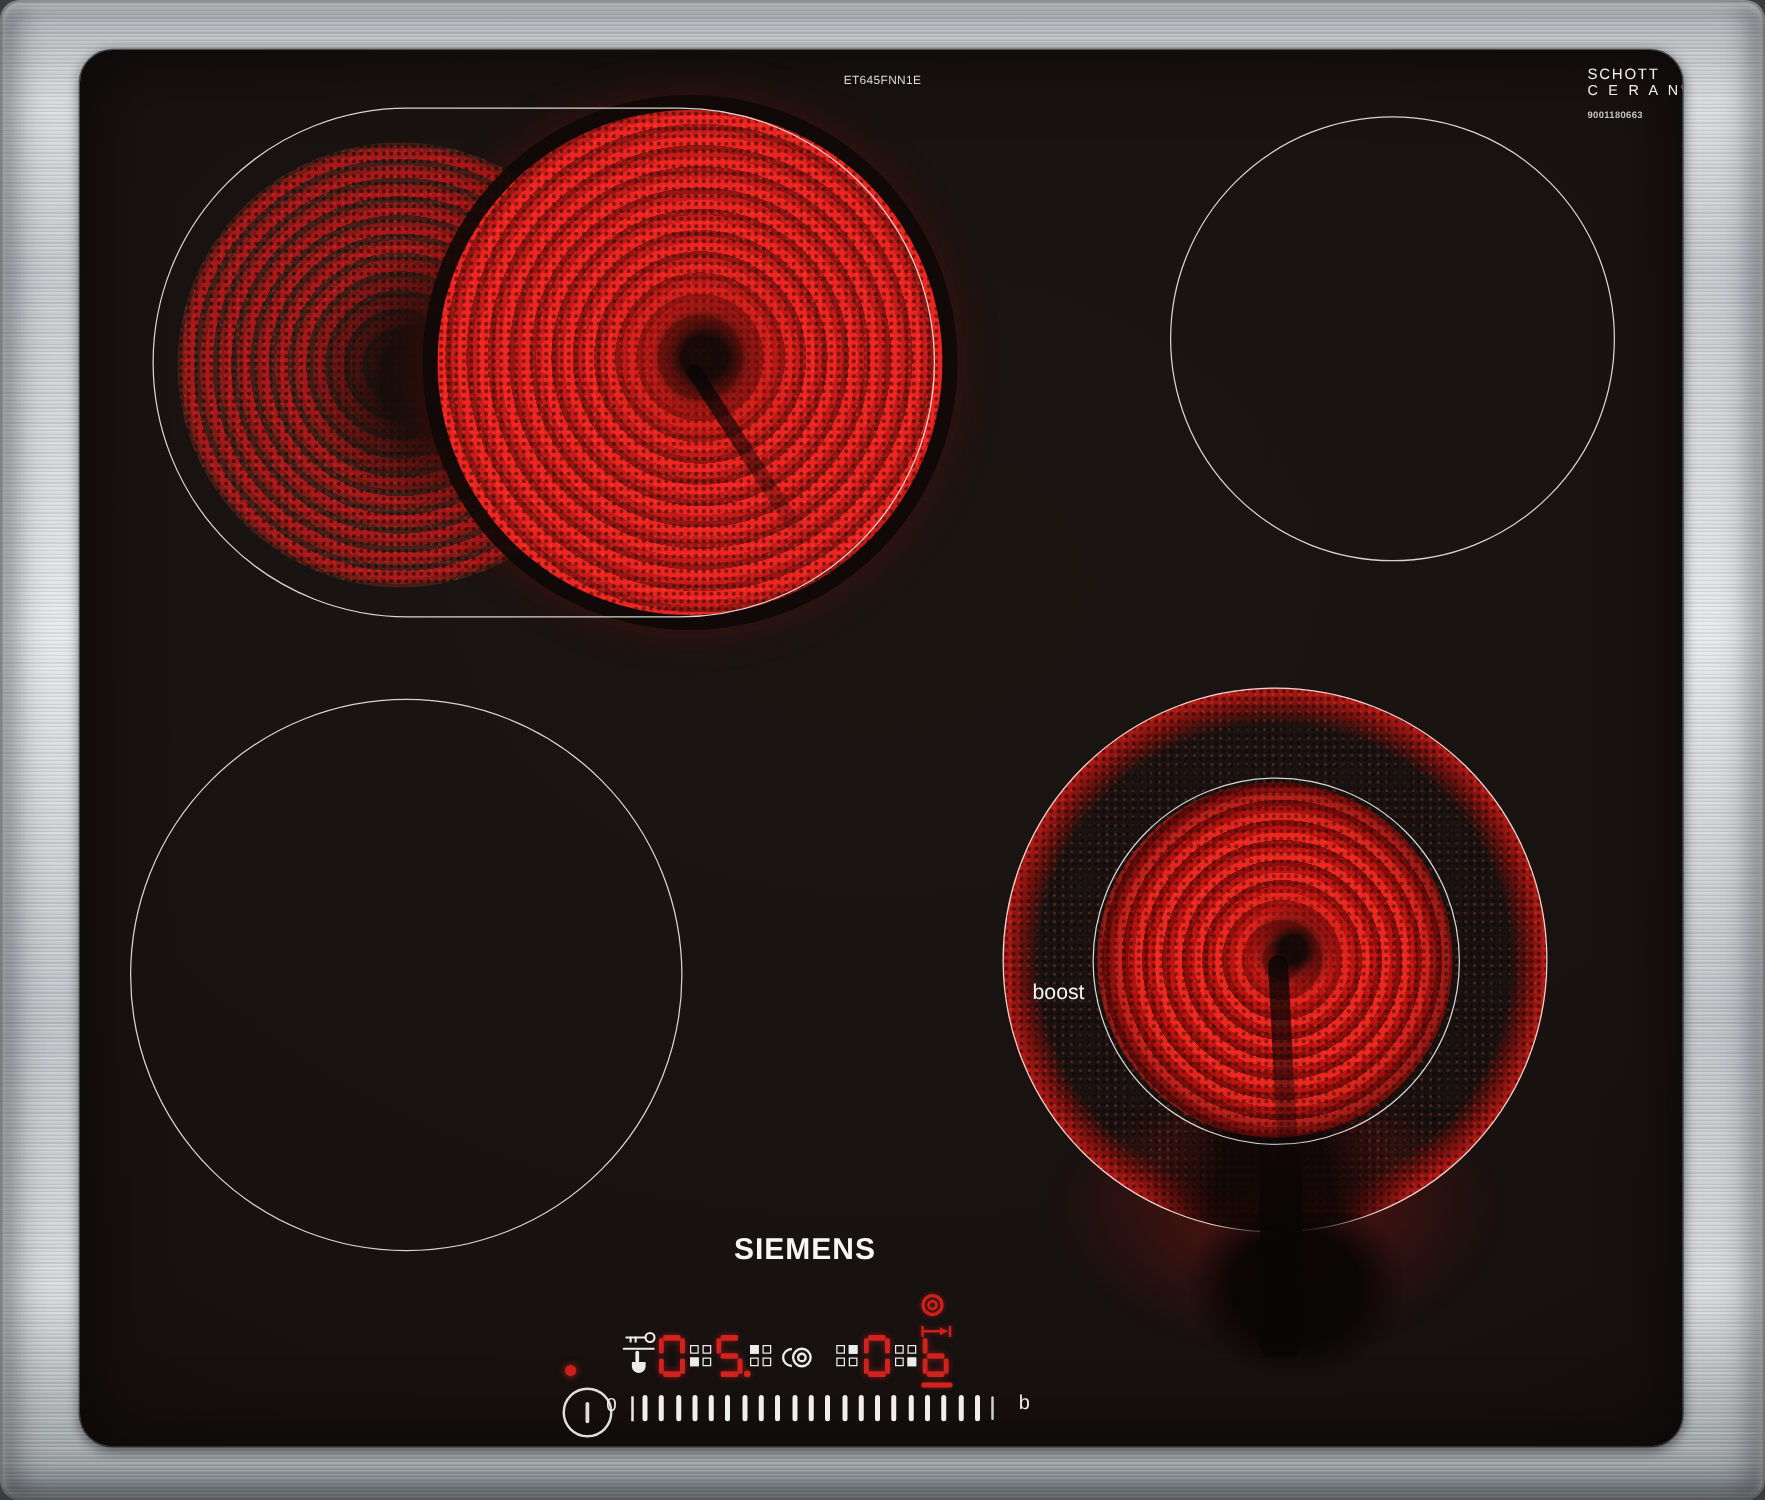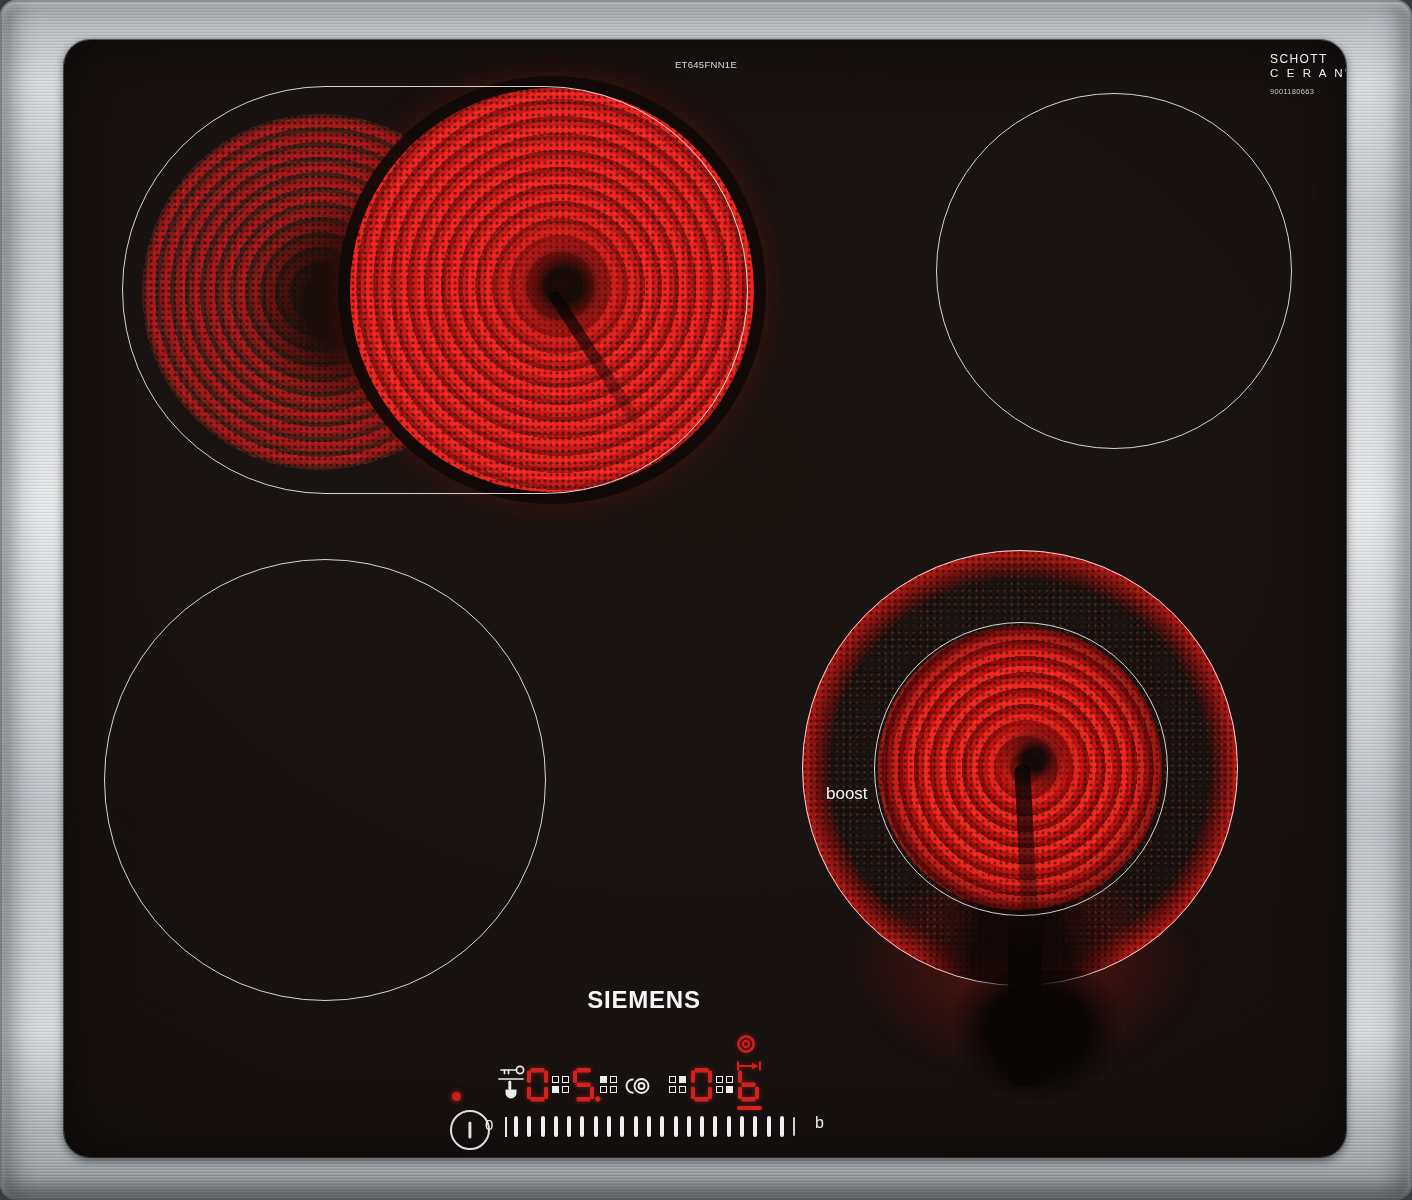--- a/index.html
+++ b/index.html
@@ -83,21 +83,21 @@
   .zone-dual .pedestal{position:absolute;left:150px;top:420px;width:170px;height:130px;z-index:6;
     background:radial-gradient(ellipse at 50% 45%, rgba(8,5,4,.95) 0 42%, rgba(8,5,4,0) 74%);}
 
   
   .model-label{position:absolute;left:582px;top:19px;width:120px;text-align:center;
     color:#d9d9d9;font-size:9.5px;letter-spacing:.3px;}
   .schott{position:absolute;left:1206px;top:13px;color:#f0f0f0;line-height:1.05;}
   .schott-l1{font-size:12px;letter-spacing:1.4px;}
   .schott-l2{font-size:11.5px;letter-spacing:2.6px;margin-top:1px;white-space:nowrap;}
   .schott-l2 .reg{font-size:7px;vertical-align:top;letter-spacing:0;}
-  .schott-code{margin-top:9px;font-size:7.5px;color:#c7c7c7;letter-spacing:.3px;}
+  .schott-code{margin-top:9px;font-size:7.5px;color:#c7c7c7;letter-spacing:.3px;font-weight:bold;}
   .brand{position:absolute;left:520px;top:946px;width:120px;text-align:center;
     color:#f6f6f6;font-size:24px;font-weight:700;letter-spacing:.8px;}
   .boost-label{position:absolute;left:762px;top:744px;color:#f4f4f4;font-size:17px;z-index:7;}
 
   
   .cp{position:absolute;inset:0;z-index:8;}
   .ind-dot{position:absolute;left:388px;top:1052px;width:9px;height:9px;border-radius:50%;
     background:#c8201c;box-shadow:0 0 5px 1px rgba(200,32,28,.6);}
   .power-key{position:absolute;left:386px;top:1070px;width:36px;height:36px;border-radius:50%;
     border:2.6px solid #dedede;}

